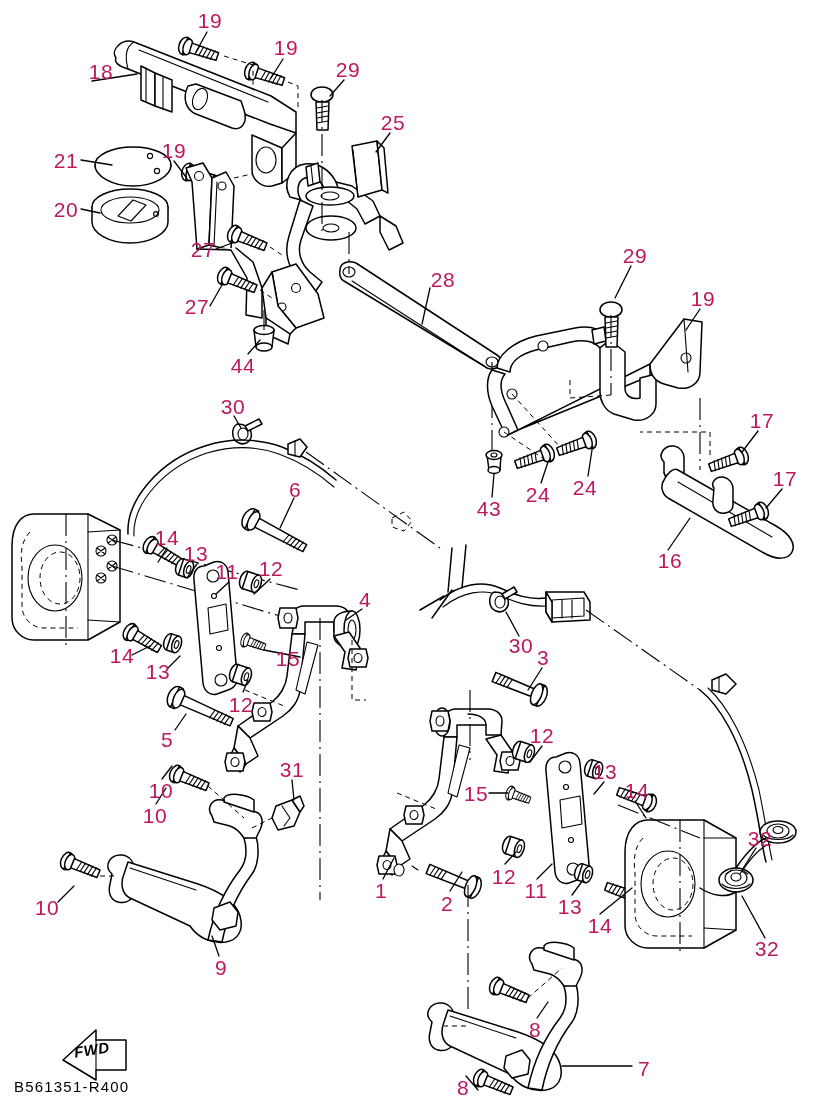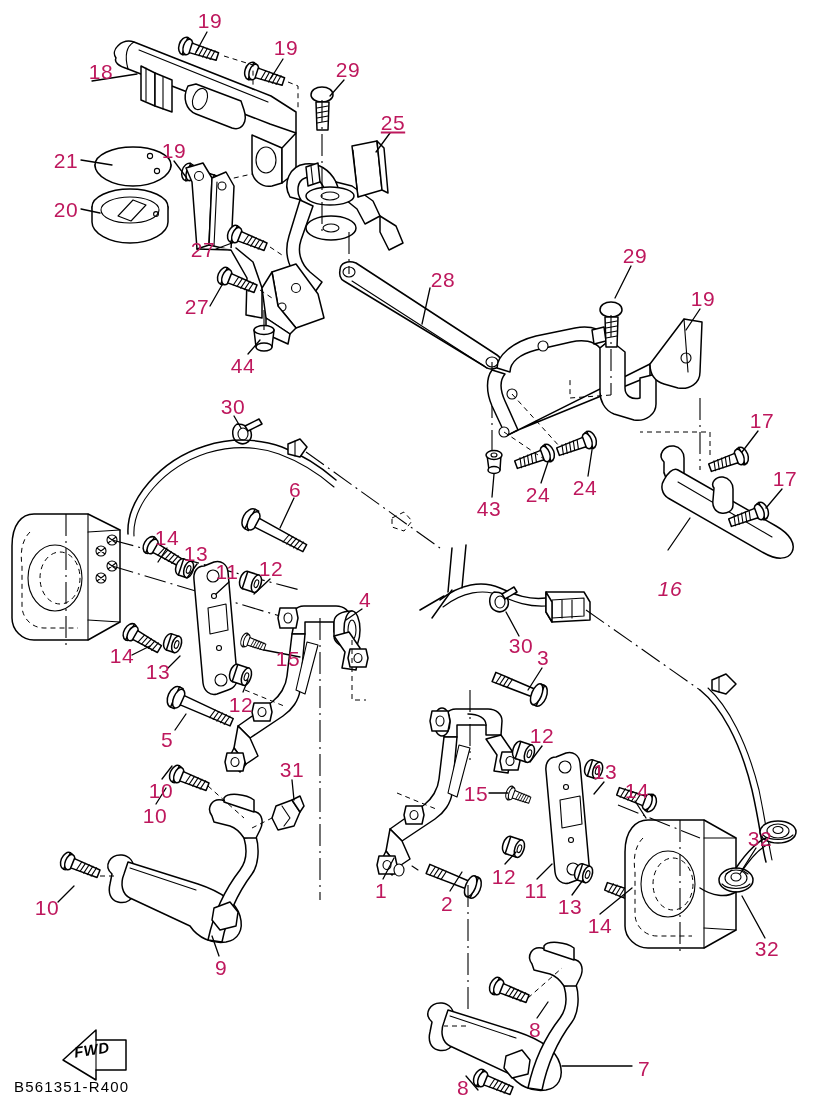--- a/index.html
+++ b/index.html
@@ -681,42 +681,42 @@
     <g>
       <path class="fillw" d="M 63,1060 L 96,1030 L 96,1040 L 126,1040 L 126,1070 L 96,1070 L 96,1080 Z"></path>
       <path class="lnT" d="M 96,1040 L 96,1070"></path>
     </g>
   </svg>
 
   <div class="callout" style="left:210px;top:20px;">19</div>
   <div class="callout" style="left:286px;top:47px;">19</div>
   <div class="callout" style="left:348px;top:69px;">29</div>
   <div class="callout" style="left:79px;top:71px;margin-left:22px;">18</div>
-  <div class="callout" style="left:393px;top:122px;text-decoration:underline;">25</div>
+  <div class="callout" style="left:393px;top:122px;">25</div>
   <div class="callout" style="left:174px;top:150px;">19</div>
   <div class="callout" style="left:66px;top:160px;">21</div>
   <div class="callout" style="left:66px;top:209px;">20</div>
   <div class="callout" style="left:203px;top:249px;">27</div>
   <div class="callout" style="left:432px;top:279px;margin-left:11px;">28</div>
   <div class="callout" style="left:635px;top:255px;">29</div>
   <div class="callout" style="left:197px;top:306px;">27</div>
   <div class="callout" style="left:703px;top:298px;">19</div>
   <div class="callout" style="left:243px;top:365px;">44</div>
   <div class="callout" style="left:233px;top:406px;">30</div>
   <div class="callout" style="left:762px;top:420px;">17</div>
   <div class="callout" style="left:489px;top:508px;">43</div>
   <div class="callout" style="left:538px;top:494px;">24</div>
   <div class="callout" style="left:585px;top:487px;">24</div>
   <div class="callout" style="left:785px;top:478px;">17</div>
   <div class="callout" style="left:295px;top:489px;">6</div>
   <div class="callout" style="left:167px;top:537px;">14</div>
   <div class="callout" style="left:196px;top:553px;">13</div>
   <div class="callout" style="left:227px;top:571px;">11</div>
   <div class="callout" style="left:271px;top:568px;">12</div>
-  <div class="callout" style="left:670px;top:588px;font-style:italic;">16</div>
+  <div class="callout" style="left:670px;top:560px;">16</div>
   <div class="callout" style="left:365px;top:599px;">4</div>
   <div class="callout" style="left:122px;top:655px;">14</div>
   <div class="callout" style="left:158px;top:671px;">13</div>
   <div class="callout" style="left:288px;top:658px;">15</div>
   <div class="callout" style="left:521px;top:645px;">30</div>
   <div class="callout" style="left:543px;top:657px;">3</div>
   <div class="callout" style="left:241px;top:704px;">12</div>
   <div class="callout" style="left:167px;top:739px;">5</div>
   <div class="callout" style="left:542px;top:735px;">12</div>
   <div class="callout" style="left:292px;top:769px;text-align:center;">31</div>

